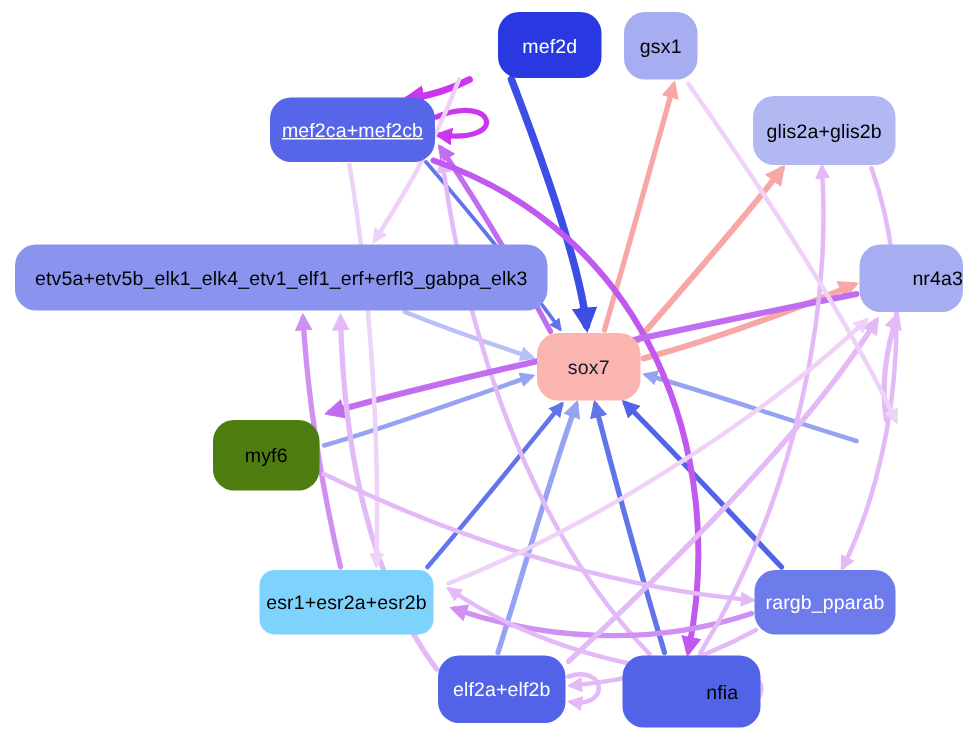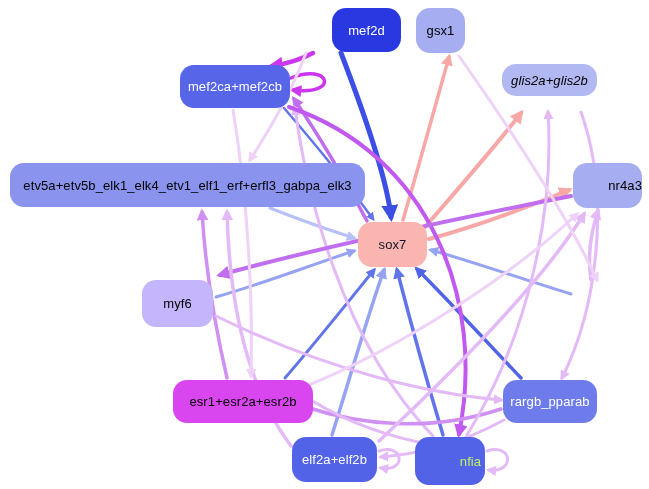--- a/index.html
+++ b/index.html
@@ -109,43 +109,43 @@
       <path d="M299,389 C410,345 520,268 577,214" fill="none" stroke="#eed2f8" stroke-width="3" stroke-linecap="round" marker-end="url(#arrow-palelav)"></path>
       <path d="M306,53 C288,100 266,135 250,160" fill="none" stroke="#eed2f8" stroke-width="3" stroke-linecap="round" marker-end="url(#arrow-palelav)"></path>
     </svg>
 
 <div class="node" style="left: 300px; top: 8px; width: 69px; height: 44px; background: rgb(42, 56, 226); color: rgb(255, 255, 255); margin-left: 32px;">
       <span>mef2d</span>
     </div>
     <div class="node" style="left: 416px; top: 8px; width: 49px; height: 45px; background: rgb(166, 173, 240); color: #000000;">
       <span>gsx1</span>
     </div>
-    <div class="node" style="left: 180px; top: 65px; width: 110px; height: 43px; background: rgb(87, 101, 233); color: rgb(255, 255, 255);">
+    <div class="node" style="left: 180px; top: 65px; width: 110px; height: 43px; background: rgb(87, 101, 233); color: rgb(255, 255, 255); text-decoration: underline;">
       <span>mef2ca+mef2cb</span>
     </div>
-    <div class="node" style="left: 502px; top: 64px; width: 95px; height: 32px; background: rgb(178, 184, 242); color: rgb(0, 0, 0); font-style: italic;">
+    <div class="node" style="left: 502px; top: 64px; width: 95px; height: 46px; background: rgb(178, 184, 242); color: rgb(0, 0, 0);">
       <span>glis2a+glis2b</span>
     </div>
     <div class="node" style="left: 10px; top: 163px; width: 355px; height: 44px; background: rgb(138, 148, 238); color: rgb(0, 0, 0);">
       <span>etv5a+etv5b_elk1_elk4_etv1_elf1_erf+erfl3_gabpa_elk3</span>
     </div>
     <div class="node" style="left: 573px; top: 163px; width: 69px; height: 45px; background: rgb(166, 173, 240); color: rgb(0, 0, 0); justify-content: flex-end;">
       <span>nr4a3</span>
     </div>
     <div class="node" style="left: 358px; top: 222px; width: 69px; height: 45px; background: rgb(251, 181, 177); color: #0f172a;">
       <span>sox7</span>
     </div>
-    <div class="node" style="left: 142px; top: 280px; width: 71px; height: 47px; background: #c4b5fd; color: rgb(0, 0, 0);">
+    <div class="node" style="left: 142px; top: 280px; width: 71px; height: 47px; background: #4d7c0f; color: rgb(0, 0, 0);">
       <span>myf6</span>
     </div>
-    <div class="node" style="left: 173px; top: 380px; width: 140px; height: 43px; background: #d946ef; color: rgb(0, 0, 0);">
+    <div class="node" style="left: 173px; top: 380px; width: 116px; height: 43px; background: #7dd3fc; color: rgb(0, 0, 0); border-radius: 10px;">
       <span>esr1+esr2a+esr2b</span>
     </div>
     <div class="node" style="left: 503px; top: 380px; width: 94px; height: 43px; background: rgb(110, 124, 235); color: rgb(255, 255, 255);">
       <span>rargb_pparab</span>
     </div>
     <div class="node" style="left: 292px; top: 437px; width: 85px; height: 45px; background: rgb(82, 99, 232); color: rgb(255, 255, 255); align-items: center;">
       <span>elf2a+elf2b</span>
     </div>
-    <div class="node" style="left: 415px; top: 437px; width: 70px; height: 48px; background: rgb(82, 99, 232); color: #bef264; padding-left: 41px;">
+    <div class="node" style="left: 415px; top: 437px; width: 92px; height: 48px; background: rgb(82, 99, 232); color: #000000; padding-left: 41px;">
       <span>nfia</span>
     </div>
   </div>
 
 </body></html>

